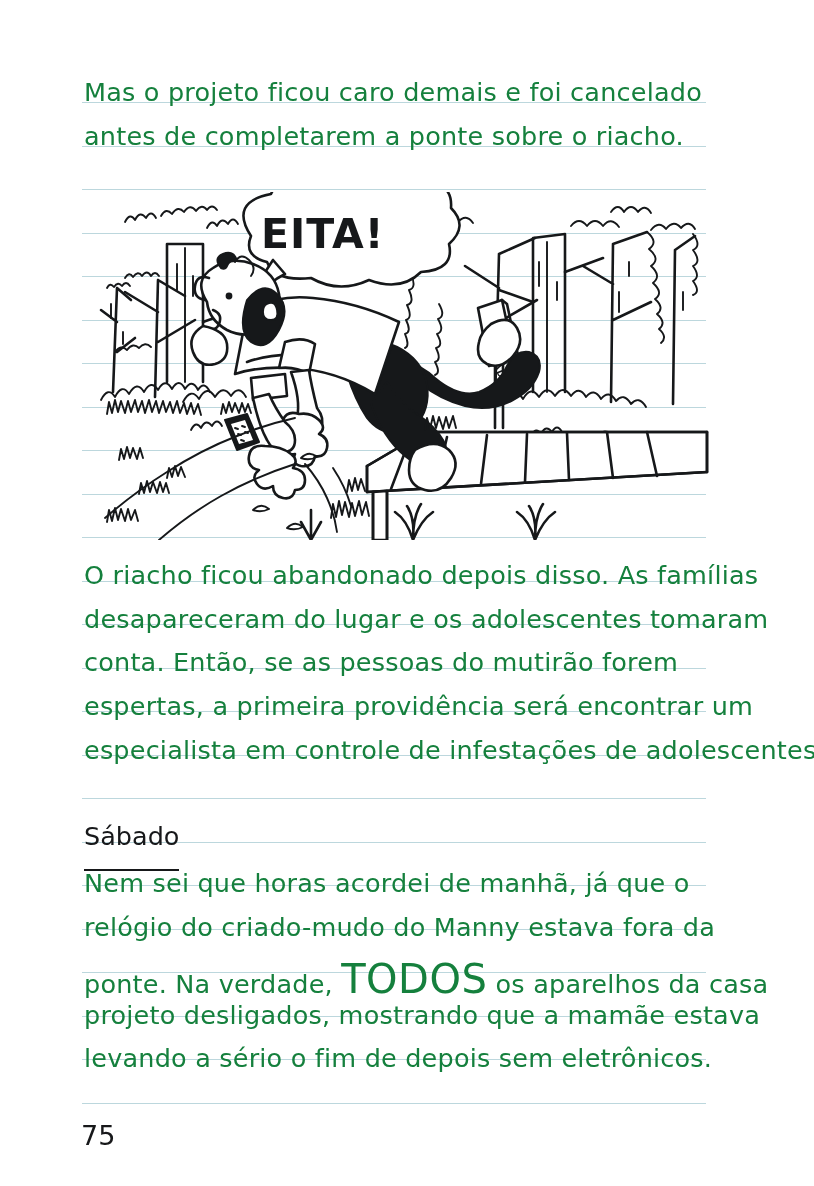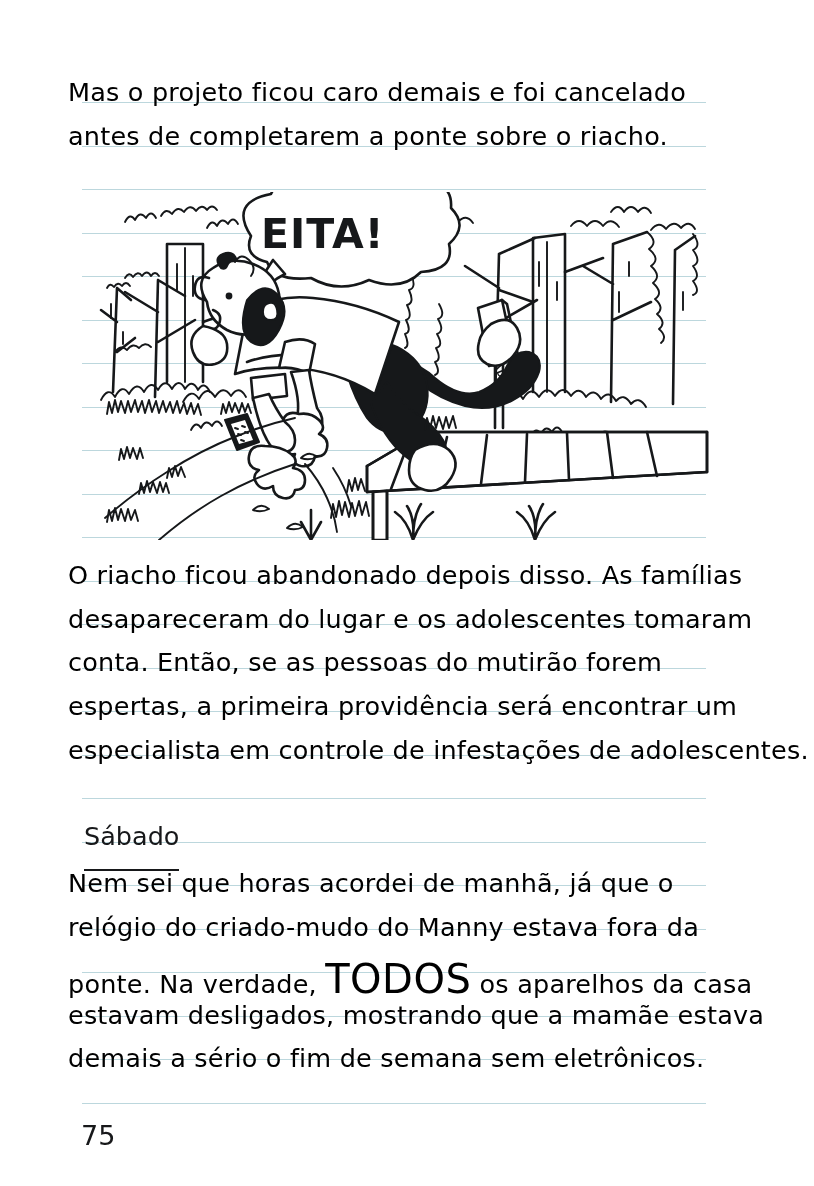--- a/index.html
+++ b/index.html
@@ -32,23 +32,23 @@
   }
 
   
   .textlayer {
     position: absolute;
     left: 0; top: 0;
     width: 814px; height: 1186px;
   }
   .hline {
     position: absolute;
-    left: 68px;
+    left: 84px;
     width: 640px;
-    color: #000000;
+    color: #15803d;
     font-family: "DejaVu Sans", sans-serif;
     font-size: 25.5px;
     font-weight: 400;
     letter-spacing: 0.2px;
     white-space: nowrap;
     line-height: 1;
   }
   .heading {
     position: absolute;
     left: 84px;
@@ -332,21 +332,21 @@
     <div class="hline" style="top:871px;">
       <span>Nem sei que horas acordei de manhã, já que o</span>
     </div>
     <div class="hline" style="top:915px;">
       <span>relógio do criado-mudo do Manny estava fora da</span>
     </div>
     <div class="hline" style="top:959px;">
       <span>ponte. Na verdade, </span><span class="caps">TODOS</span><span> os aparelhos da casa</span>
     </div>
     <div class="hline" style="top:1003px;">
-      <span>estavam desligados, mostrando que a mamãe estava</span>
+      <span>projeto desligados, mostrando que a mamãe estava</span>
     </div>
     <div class="hline" style="top:1046px;">
-      <span>demais a sério o fim de semana sem eletrônicos.</span>
+      <span>levando a sério o fim de depois sem eletrônicos.</span>
     </div>
 
     <div class="pagenum">75</div>
   </div>
 </div>
 
 </body></html>

